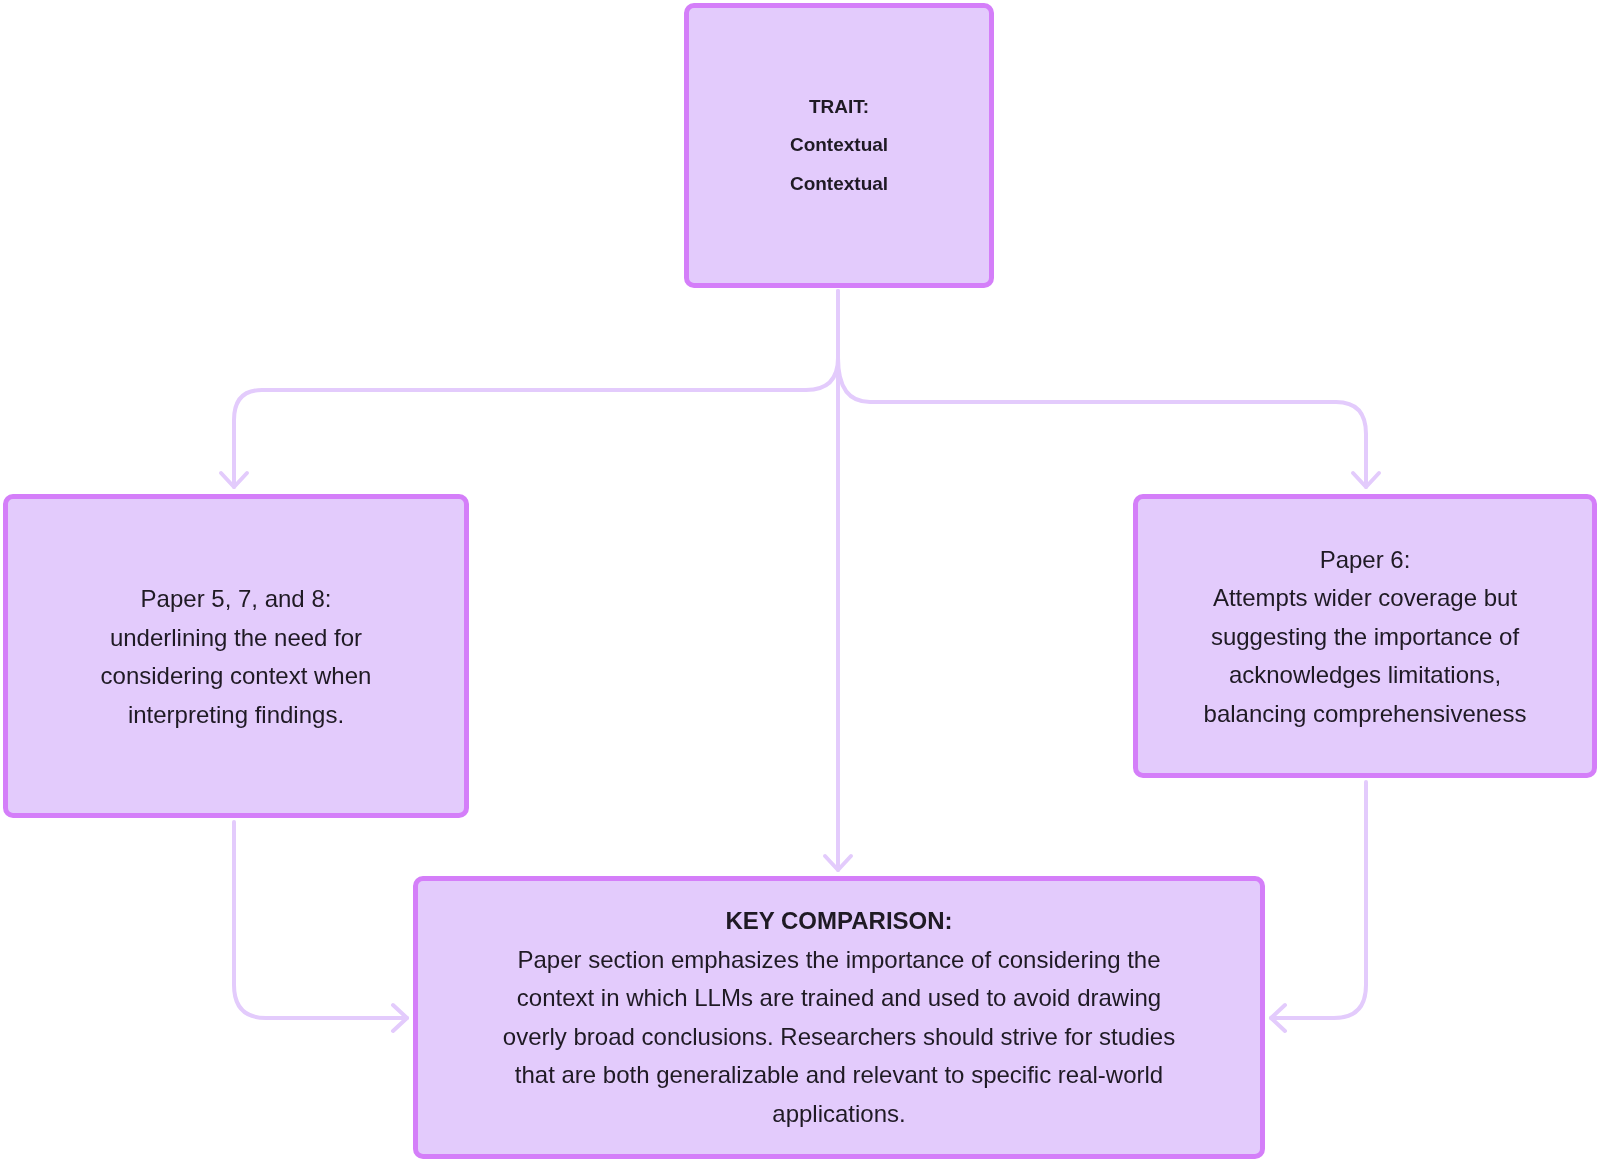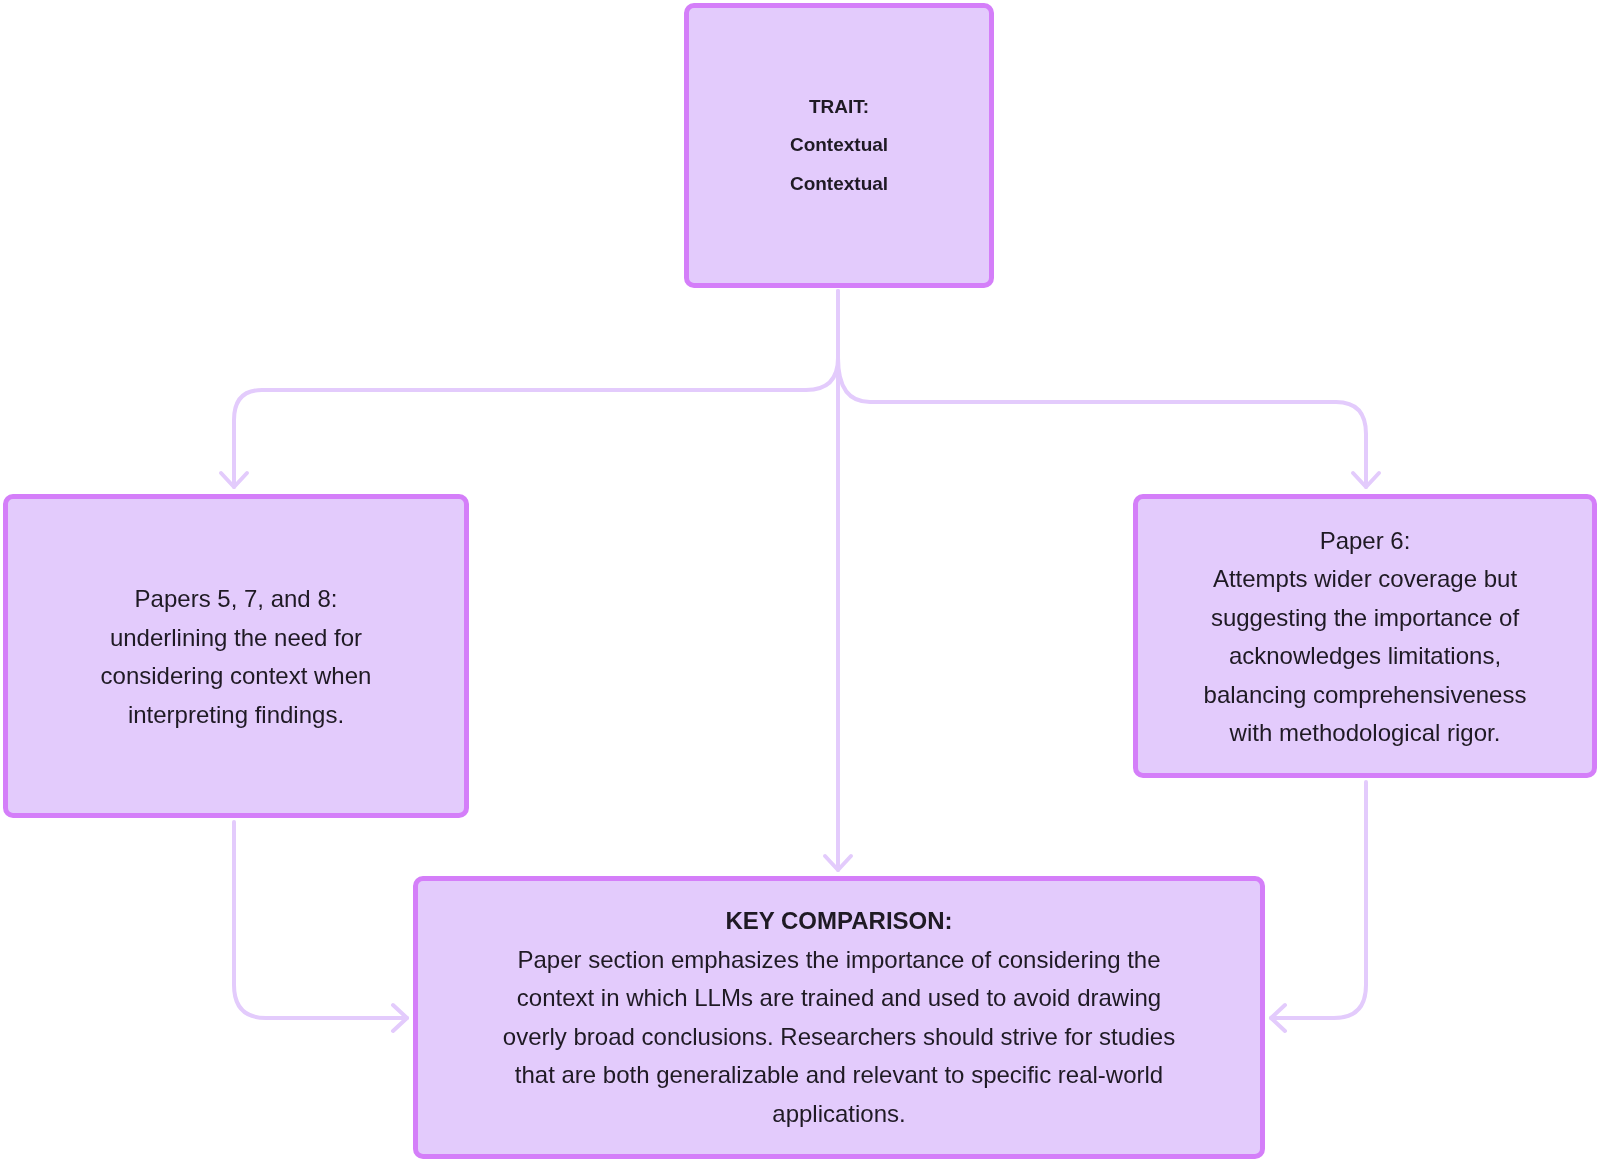--- a/index.html
+++ b/index.html
@@ -36,33 +36,32 @@
   </g>
 </svg>
 
 <div class="node" id="n-trait">
   <div class="line bold">TRAIT:</div>
   <div class="line bold">Contextual</div>
   <div class="line bold">Contextual</div>
 </div>
 
 <div class="node" id="n-left">
-  <div class="line">Papers 5, 7, and 8:</div>
+  <div class="line">Paper 5, 7, and 8:</div>
   <div class="line">underlining the need for</div>
   <div class="line">considering context when</div>
   <div class="line">interpreting findings.</div>
 </div>
 
 <div class="node" id="n-right">
   <div class="line">Paper 6:</div>
   <div class="line">Attempts wider coverage but</div>
   <div class="line">suggesting the importance of</div>
   <div class="line">acknowledges limitations,</div>
   <div class="line">balancing comprehensiveness</div>
-  <div class="line">with methodological rigor.</div>
 </div>
 
 <div class="node" id="n-key">
   <div class="line bold">KEY COMPARISON:</div>
   <div class="line">Paper section emphasizes the importance of considering the</div>
   <div class="line">context in which LLMs are trained and used to avoid drawing</div>
   <div class="line">overly broad conclusions. Researchers should strive for studies</div>
   <div class="line">that are both generalizable and relevant to specific real-world</div>
   <div class="line">applications.</div>
 </div>

